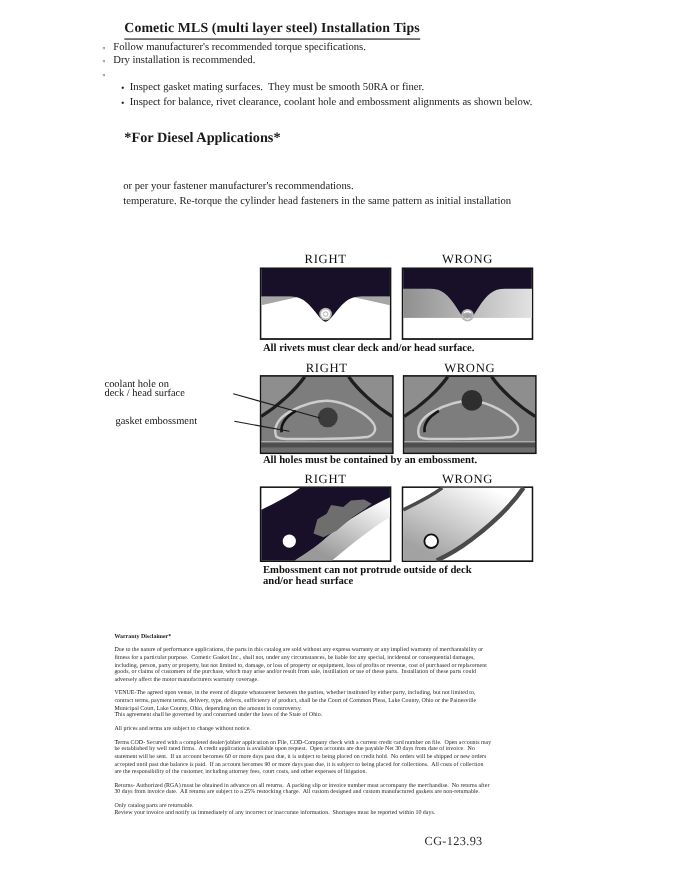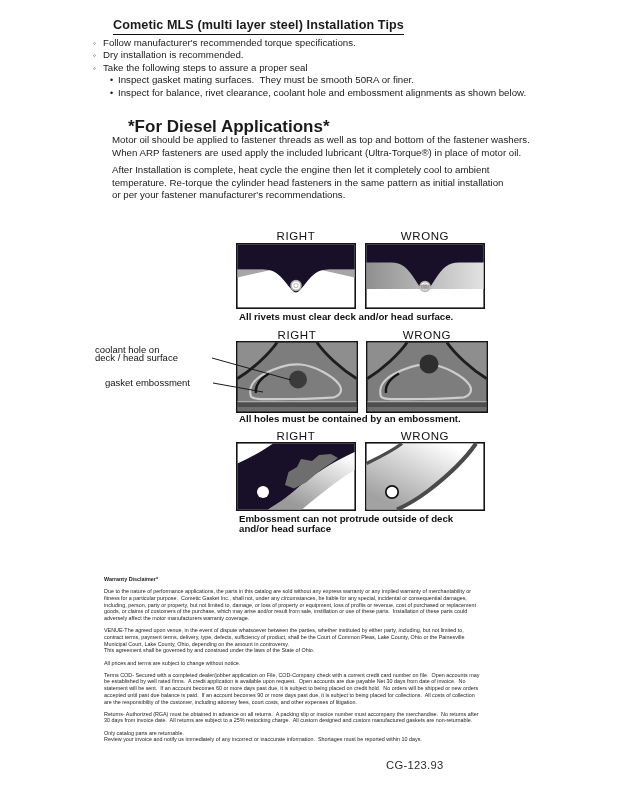--- a/index.html
+++ b/index.html
@@ -1,33 +1,33 @@
 <!DOCTYPE html>
 <html><head>
 <meta charset="utf-8">
 <style>
   * { margin:0; padding:0; box-sizing:border-box; }
   html,body { background:#ffffff; }
   .page {
     position:relative; width:618px; height:800px; background:#ffffff;
-    font-family:Liberation Sans, sans-serif; color:#1a1a1a;
+    font-family:Liberation Serif, serif; color:#1a1a1a;
     overflow:hidden;
   }
   .abs { position:absolute; }
   .title {
     left:113px; top:18px; font-size:12.6px; font-weight:bold;
     border-bottom:1.6px solid #111; padding-bottom:1.5px; letter-spacing:0.1px;
     white-space:pre;
   }
   .tips { left:93px; top:37px; font-size:9.7px; line-height:12.4px; }
   .tip-row { display:flex; white-space:pre; }
   .tip-row .marker { width:10px; font-size:8.5px; text-align:left; }
   .tip-row.sub { margin-left:17px; }
   .tip-row.sub .marker { width:8px; font-size:9px; }
-  .h2 { left:128px; top:117px; font-size:17px; font-weight:bold; white-space:pre; }
+  .h2 { left:113px; top:117px; font-size:13px; font-weight:bold; white-space:pre; }
   .body-lines { font-size:9.7px; line-height:12.5px; }
   .body-lines div { white-space:pre; }
   .p1 { left:112px; top:134px; }
   .p2 { left:112px; top:164px; }
   .p3 { left:112px; top:204px; }
   .fig-label { width:120px; text-align:center; font-size:11.5px; letter-spacing:0.6px; color:#111; white-space:pre; }
   .fig-caption { font-size:9.7px; font-weight:bold; color:#111; }
   .fig-caption div { white-space:pre; line-height:9.8px; }
   .callout { width:116px; text-align:left; font-size:9.5px; color:#111; }
   .callout div { white-space:pre; line-height:8.3px; }
@@ -49,41 +49,35 @@
     <div class="tip-row">
       <span class="marker">◦</span>
       <span>Follow manufacturer's recommended torque specifications.</span>
     </div>
     <div class="tip-row">
       <span class="marker">◦</span>
       <span>Dry installation is recommended.</span>
     </div>
     <div class="tip-row">
       <span class="marker">◦</span>
-      <span>Take the following steps to assure a proper seal</span>
     </div>
     <div class="tip-row sub">
       <span class="marker">•</span>
       <span>Inspect gasket mating surfaces.  They must be smooth 50RA or finer.</span>
     </div>
     <div class="tip-row sub">
       <span class="marker">•</span>
       <span>Inspect for balance, rivet clearance, coolant hole and embossment alignments as shown below.</span>
     </div>
   </div>
 
   <div class="abs h2">*For Diesel Applications*</div>
-  <div class="abs body-lines p1">
-      <div>Motor oil should be applied to fastener threads as well as top and bottom of the fastener washers.</div>
-      <div>When ARP fasteners are used apply the included lubricant (Ultra-Torque®) in place of motor oil.</div>
-    </div>
   <div class="abs body-lines p2">
-      <div>After Installation is complete, heat cycle the engine then let it completely cool to ambient</div>
+      <div>or per your fastener manufacturer's recommendations.</div>
       <div>temperature. Re-torque the cylinder head fasteners in the same pattern as initial installation</div>
-      <div>or per your fastener manufacturer's recommendations.</div>
     </div>
 
   <div class="abs fig-label" style="left:236px; top:230px;">RIGHT</div>
   <div class="abs fig-label" style="left:365px; top:230px;">WRONG</div>
 
   <svg class="abs" style="left:236px; top:243px;" width="120" height="66" viewBox="0 0 120 66">
     <rect x="0.8" y="0.8" width="118.4" height="64.4" fill="#ffffff" stroke="#141414" stroke-width="1.6"></rect>
     <polygon points="1.5,26.5 37,26.5 1.5,34.5" fill="#a6a6a6"></polygon>
     <polygon points="118.5,26.5 83,26.5 118.5,34.5" fill="#a6a6a6"></polygon>
     <path d="M1.5,1.5 H118.5 V26.5 H93 C82,26.5 77.5,30.5 69.5,40.5 C64.5,46.8 62.3,49.5 60,49.5 C57.7,49.5 55.5,46.8 50.5,40.5 C42.5,30.5 38,26.5 27,26.5 H1.5 Z" fill="#171028"></path>

